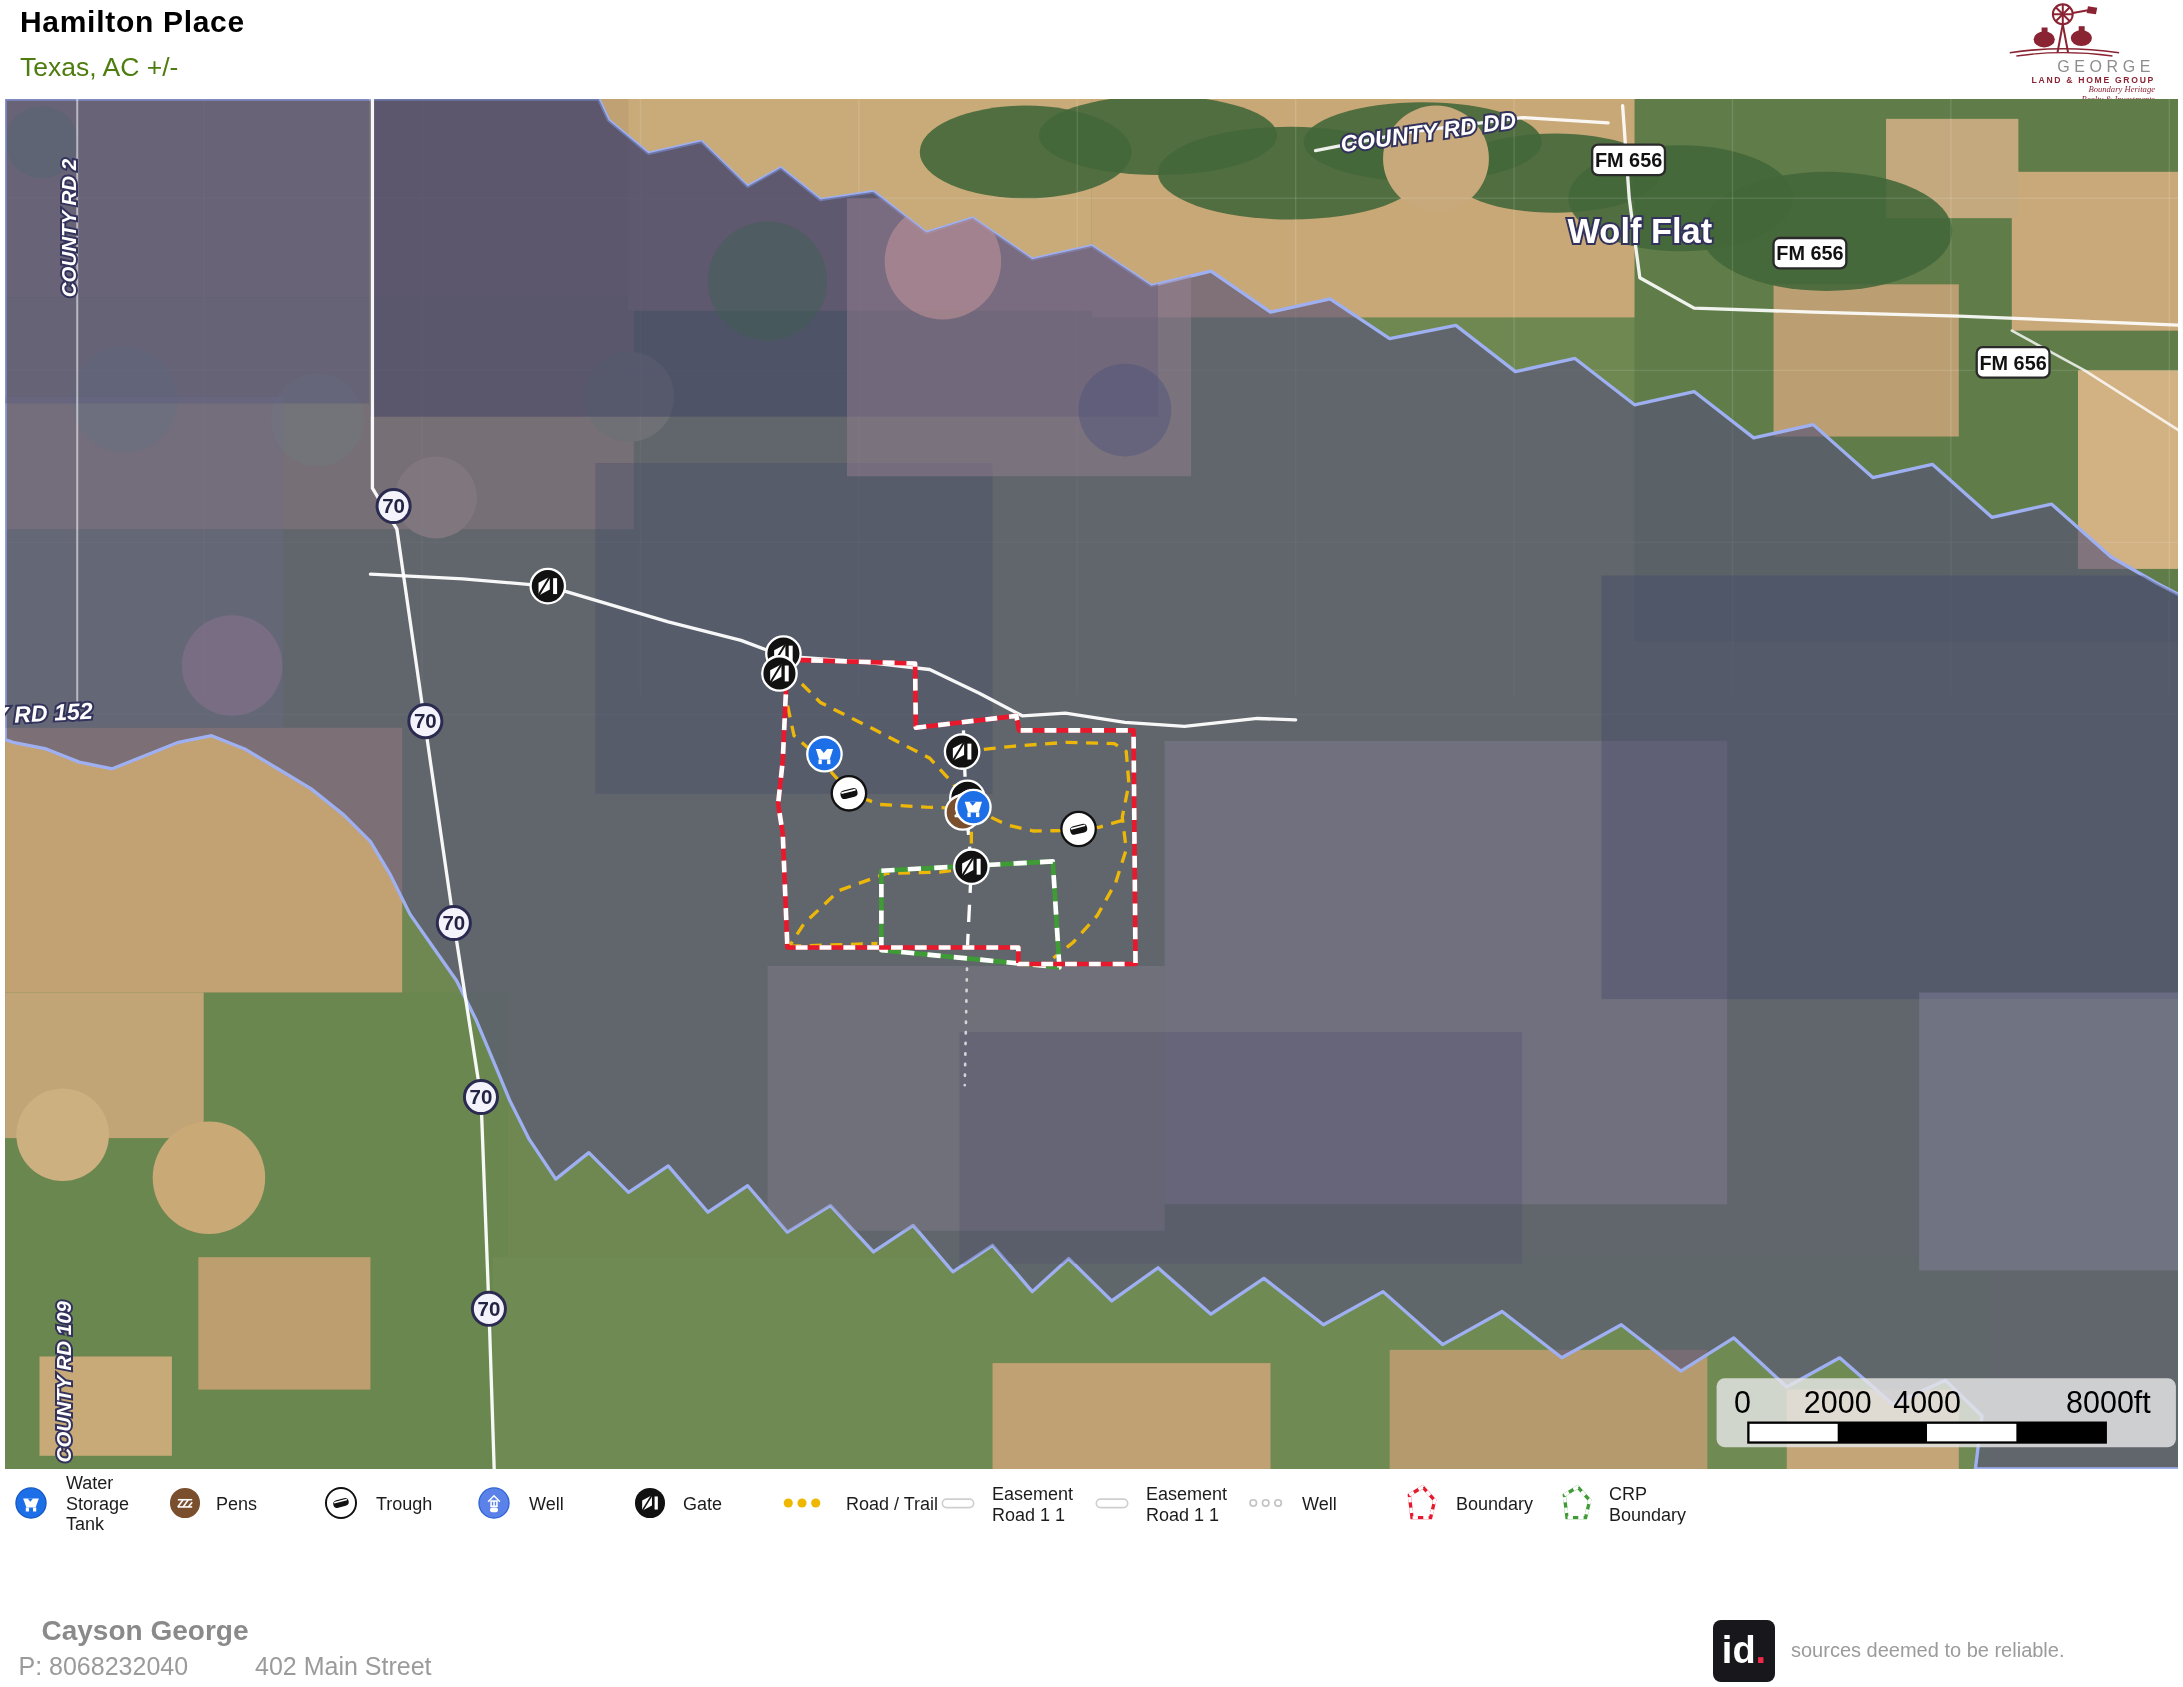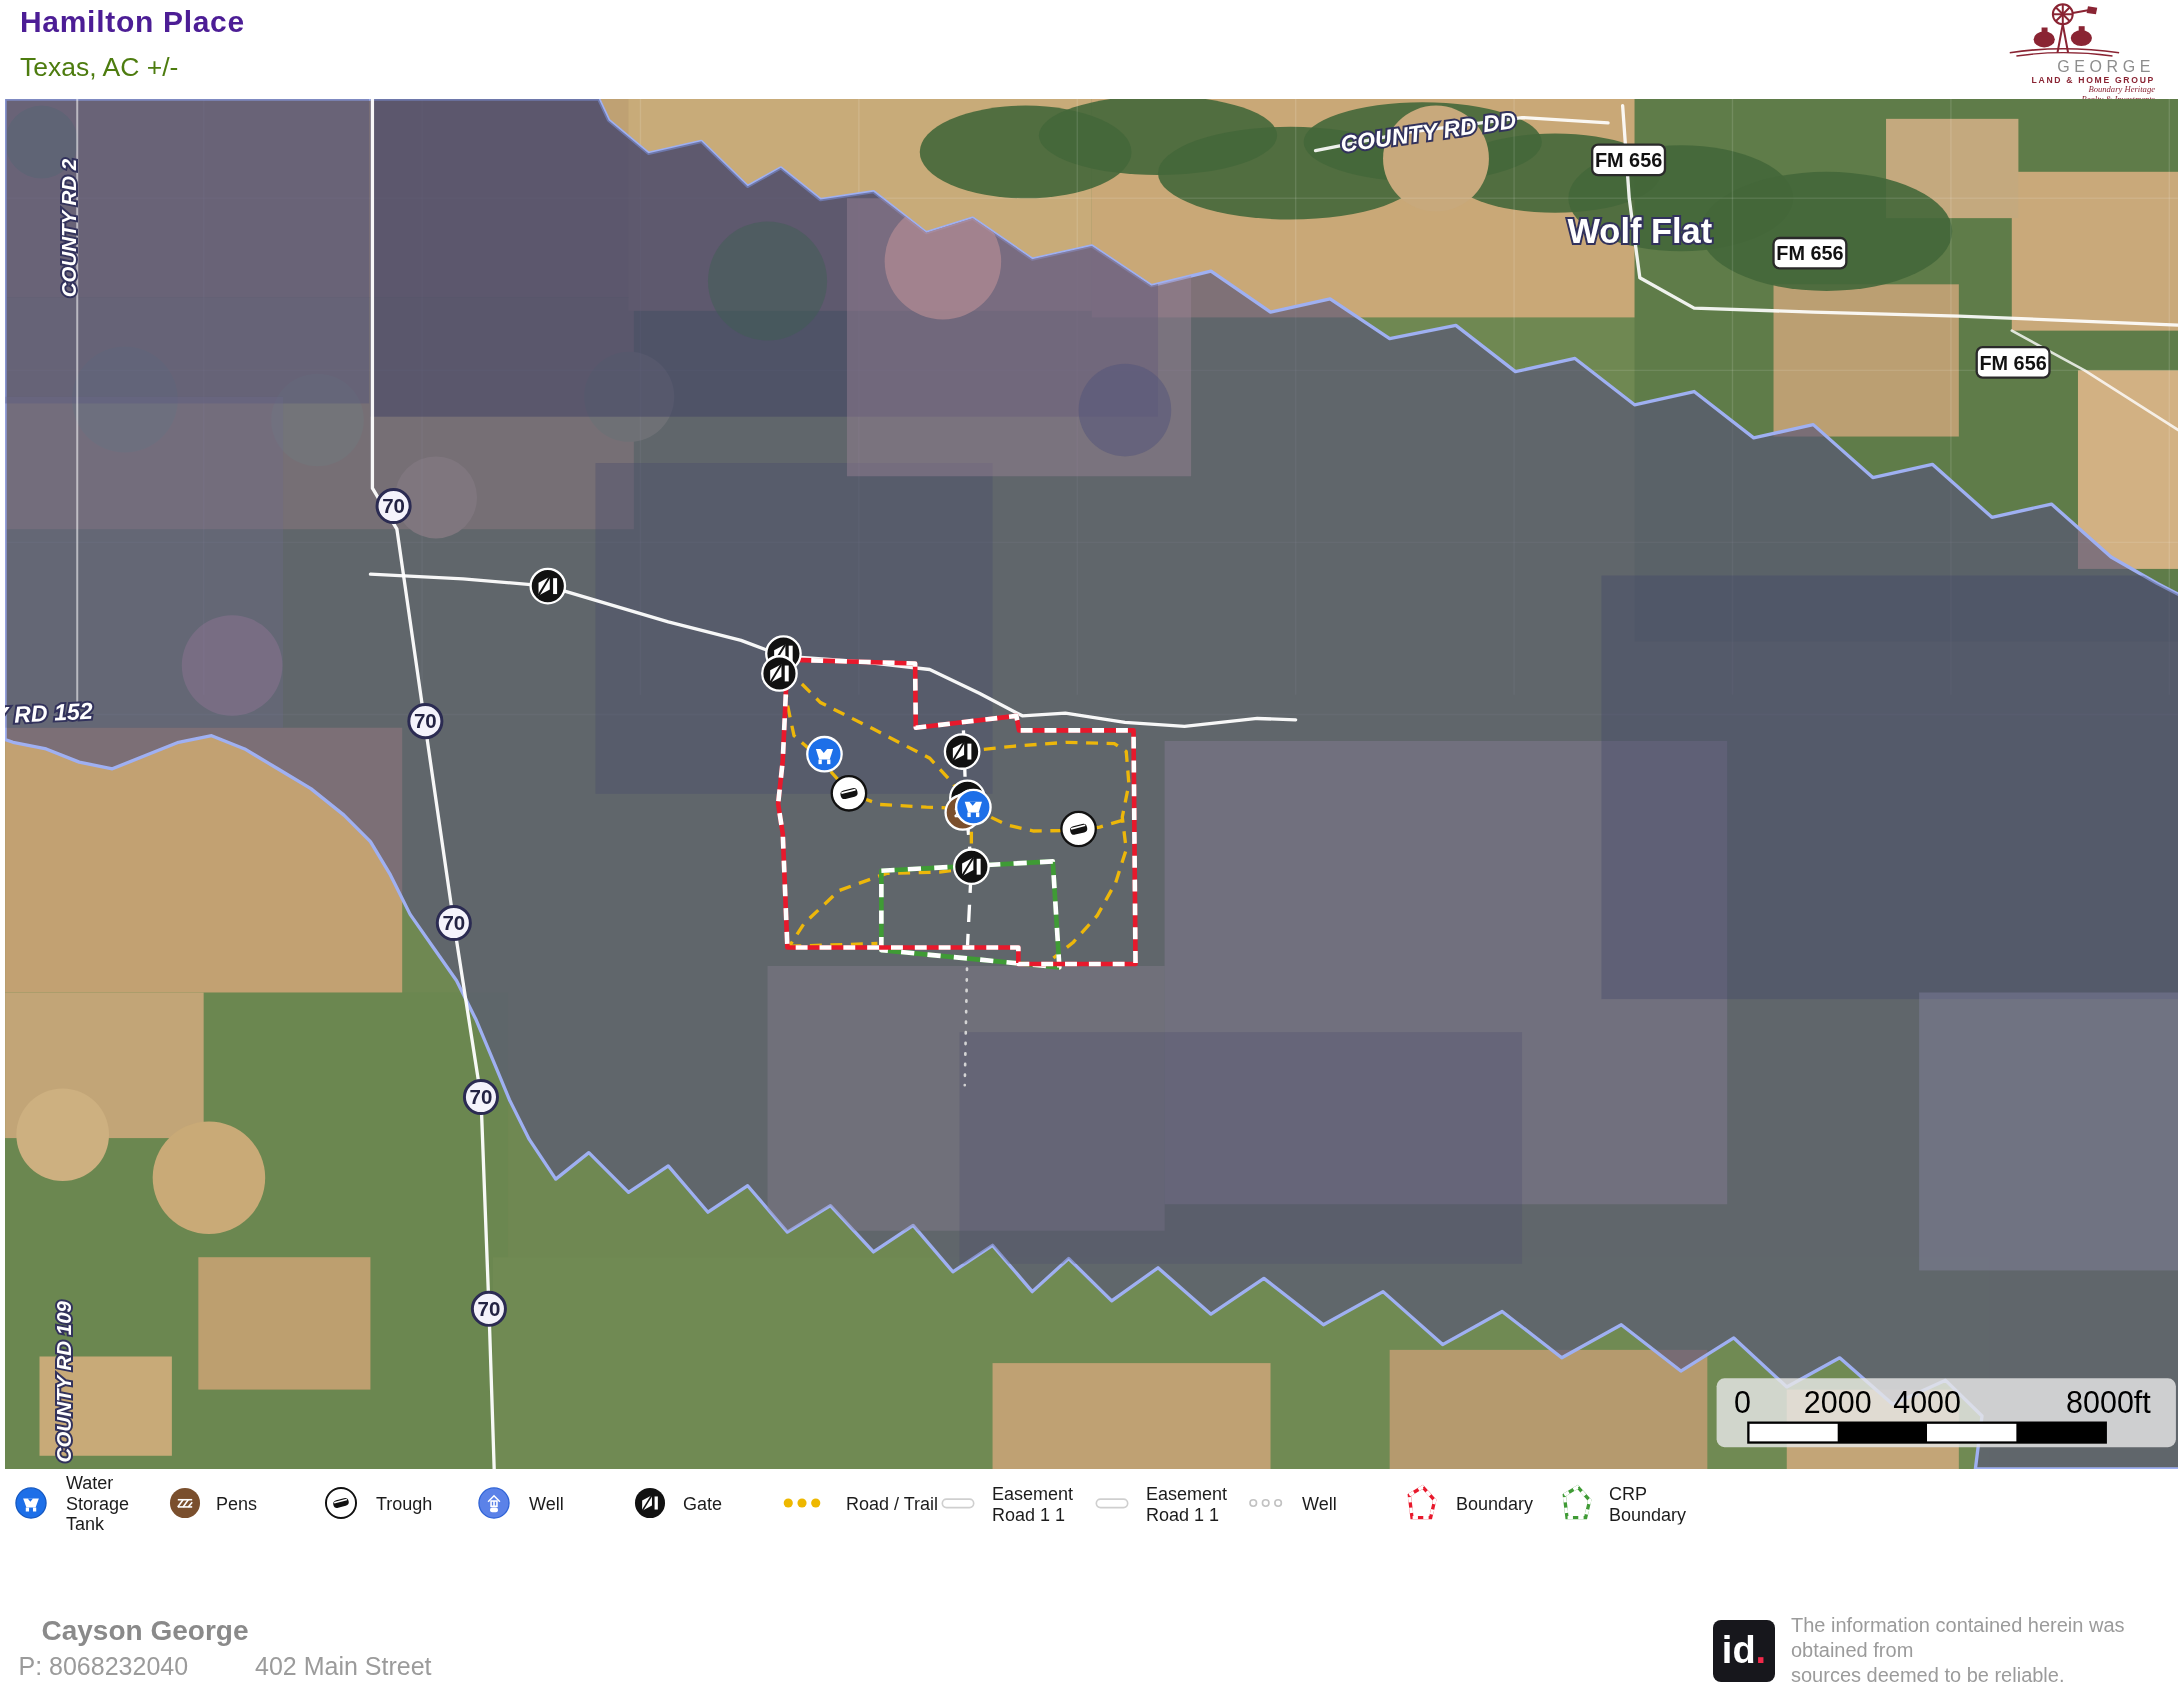--- a/index.html
+++ b/index.html
@@ -1,20 +1,20 @@
 <!DOCTYPE html>
 <html style="font-size:10.6px"><head>
 <meta charset="utf-8">
 <style>
   html,body{margin:0;padding:0;background:#ffffff;}
   body{font-family:"Liberation Sans", sans-serif;}
   #page{position:relative;width:2183px;height:1688px;background:#fff;overflow:hidden;}
 
   
-  #hdr-title{position:absolute;left:20px;top:5.3px;font-size:30px;font-weight:bold;color:#4c1d95;letter-spacing:0.7px;}
+  #hdr-title{position:absolute;left:20px;top:5.3px;font-size:30px;font-weight:bold;color:#000000;letter-spacing:0.7px;}
   #hdr-sub{position:absolute;left:20px;top:52px;font-size:26.5px;color:#4d7c0f;}
   #logo{position:absolute;right:28px;top:1.3px;width:185px;text-align:right;color:#8a2433;}
   #logo .art{height:57px;}
   #logo .name{font-size:16px;letter-spacing:4.6px;color:#8d8d8d;line-height:14.6px;}
   #logo .tag{font-size:8.6px;letter-spacing:1.7px;color:#8a2433;font-weight:bold;line-height:10.6px;}
   #logo .script{font-family:"Liberation Serif", serif;font-style:italic;font-size:8.6px;color:#8a2433;line-height:9.3px;}
 
   
   #map-wrap{position:absolute;left:5.3px;top:99px;width:2173px;height:1370px;background:#6f8852;}
   #map-wrap svg{display:block;}
@@ -390,19 +390,19 @@
           </svg></span>
         <span class="lg-lab" style="left: 1609px;">CRP Boundary</span>
       </div>
     </div>
 
   <div id="ft-name">Cayson George</div>
   <div id="ft-phone">P: 8068232040</div>
   <div id="ft-addr">402 Main Street</div>
   <div id="ft-logo"><span>id</span><span class="dot">.</span></div>
   <div id="ft-disc">
-    <span>The information contained herein was obtained from</span><br>
+    <br>
     <span>sources deemed to be reliable.</span><br>
     <br>
     
   </div>
 </div>
 
 
 </body></html>

